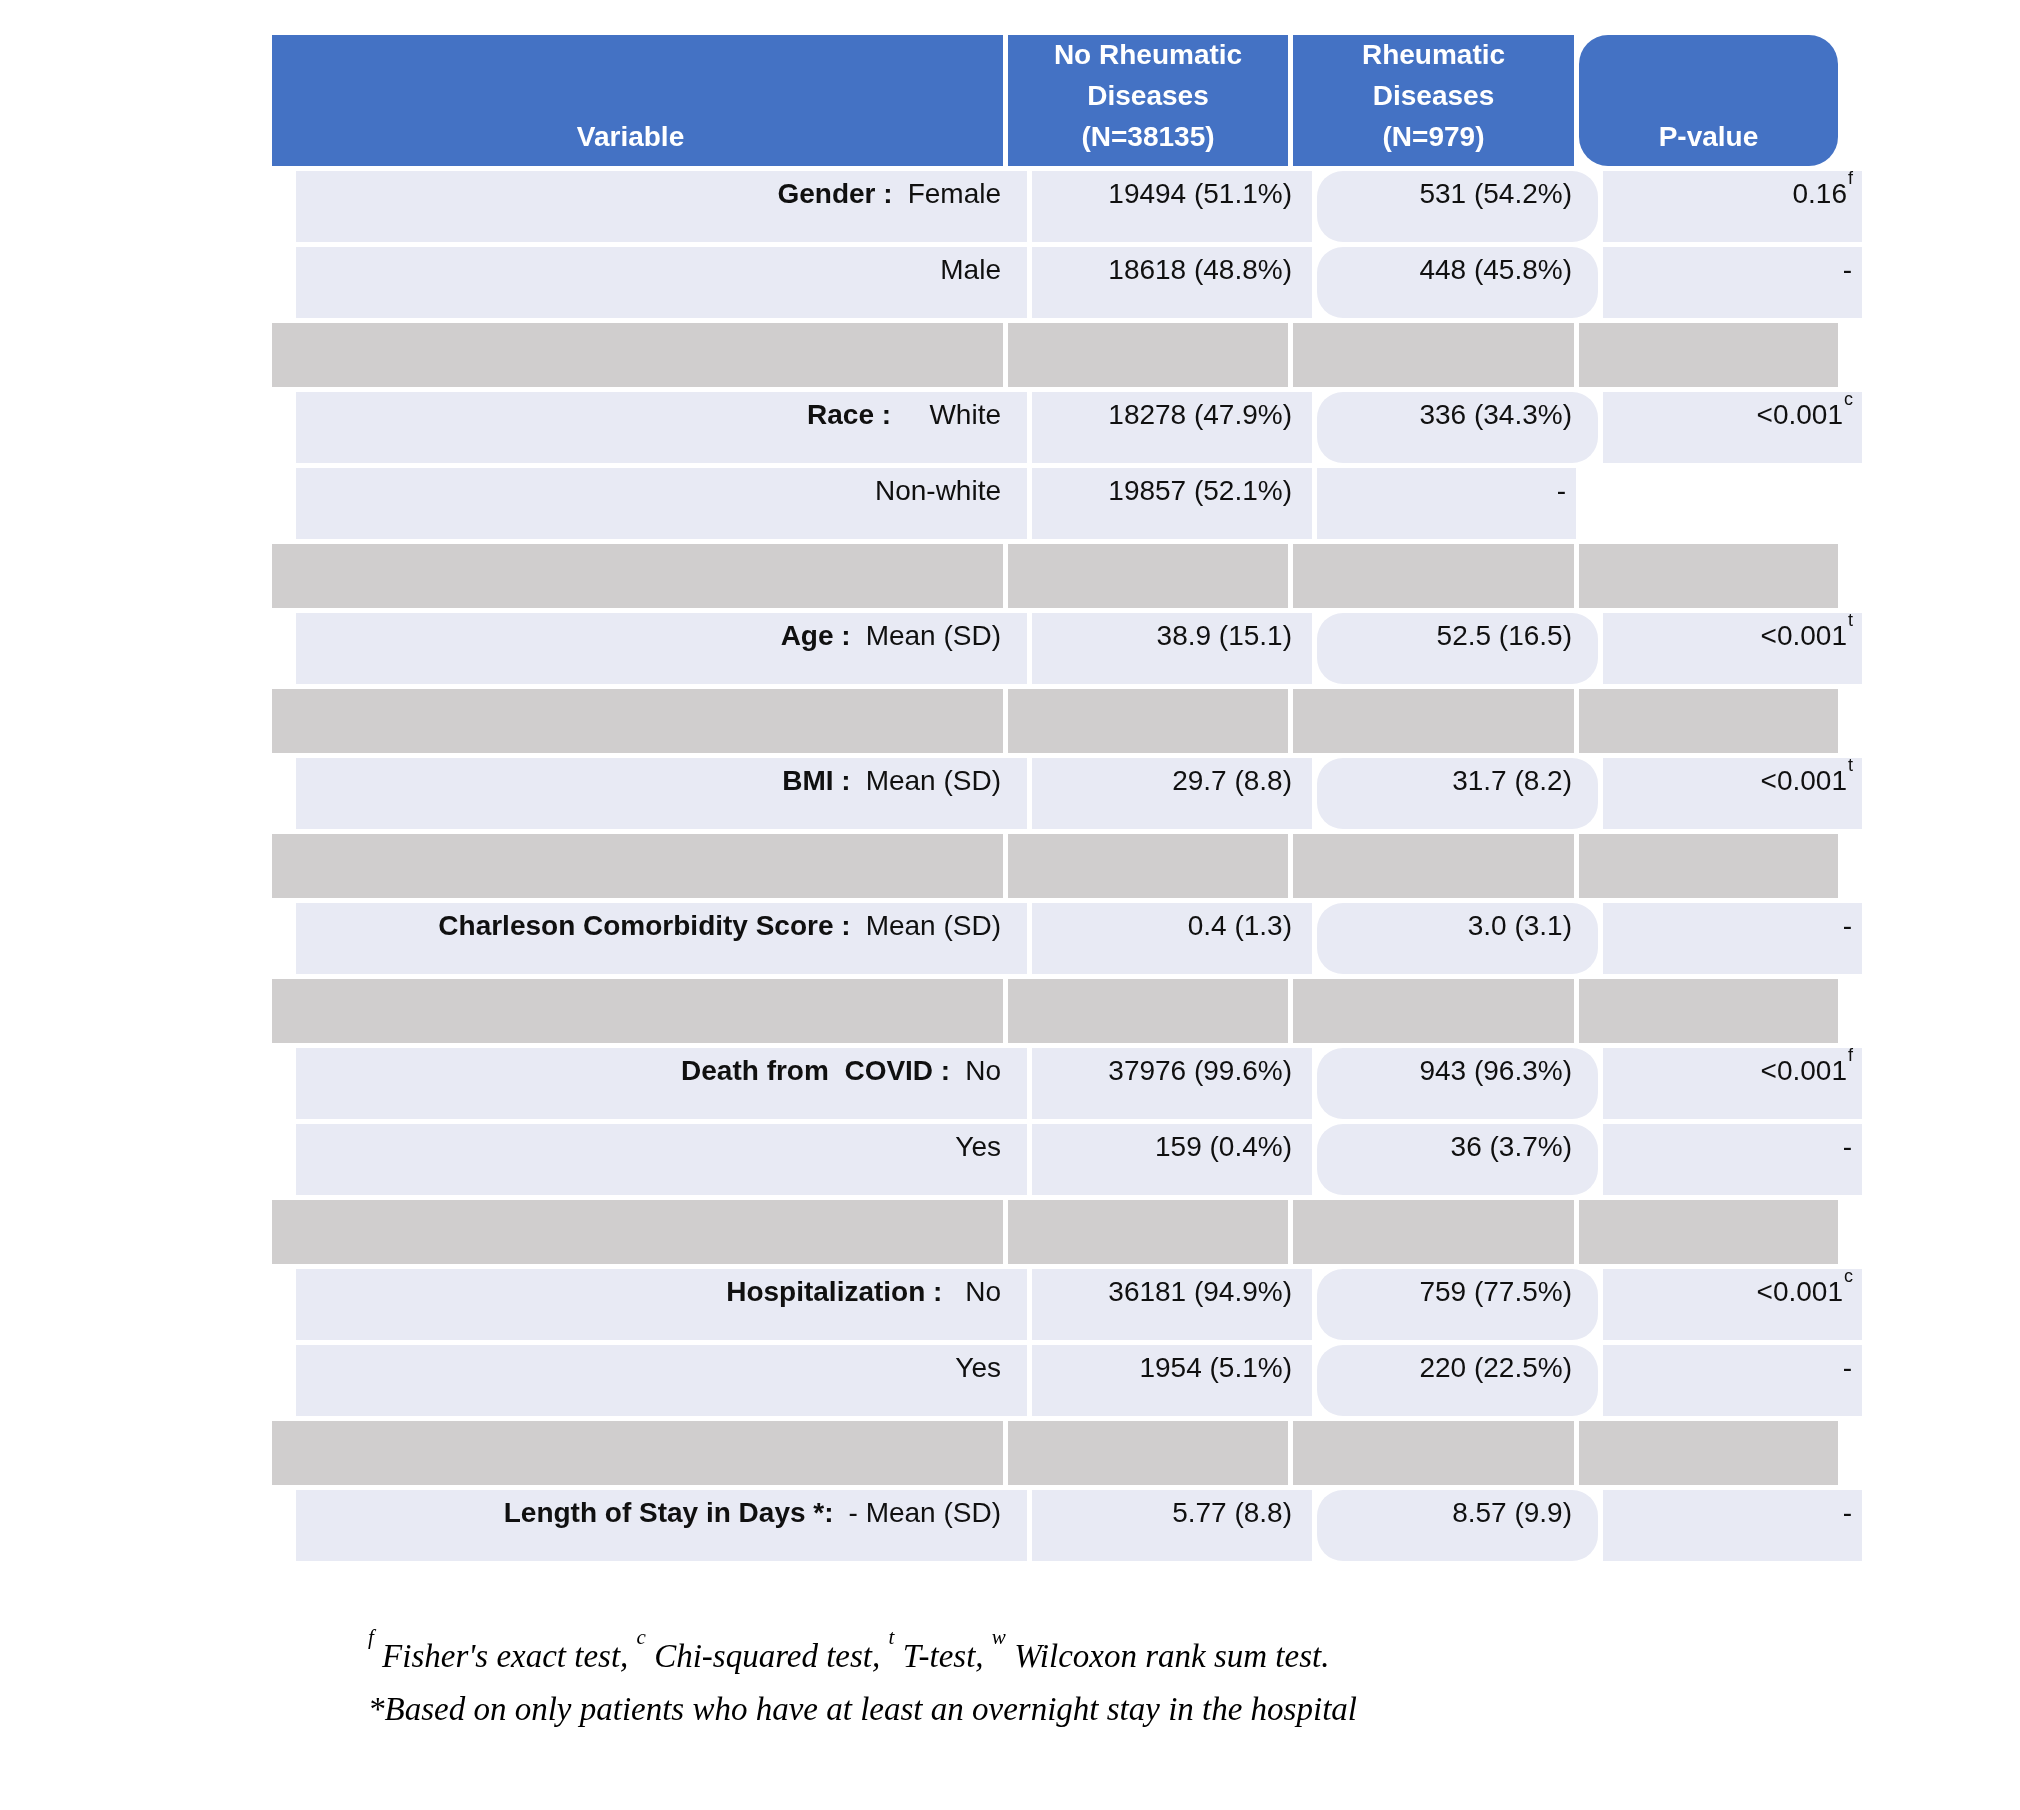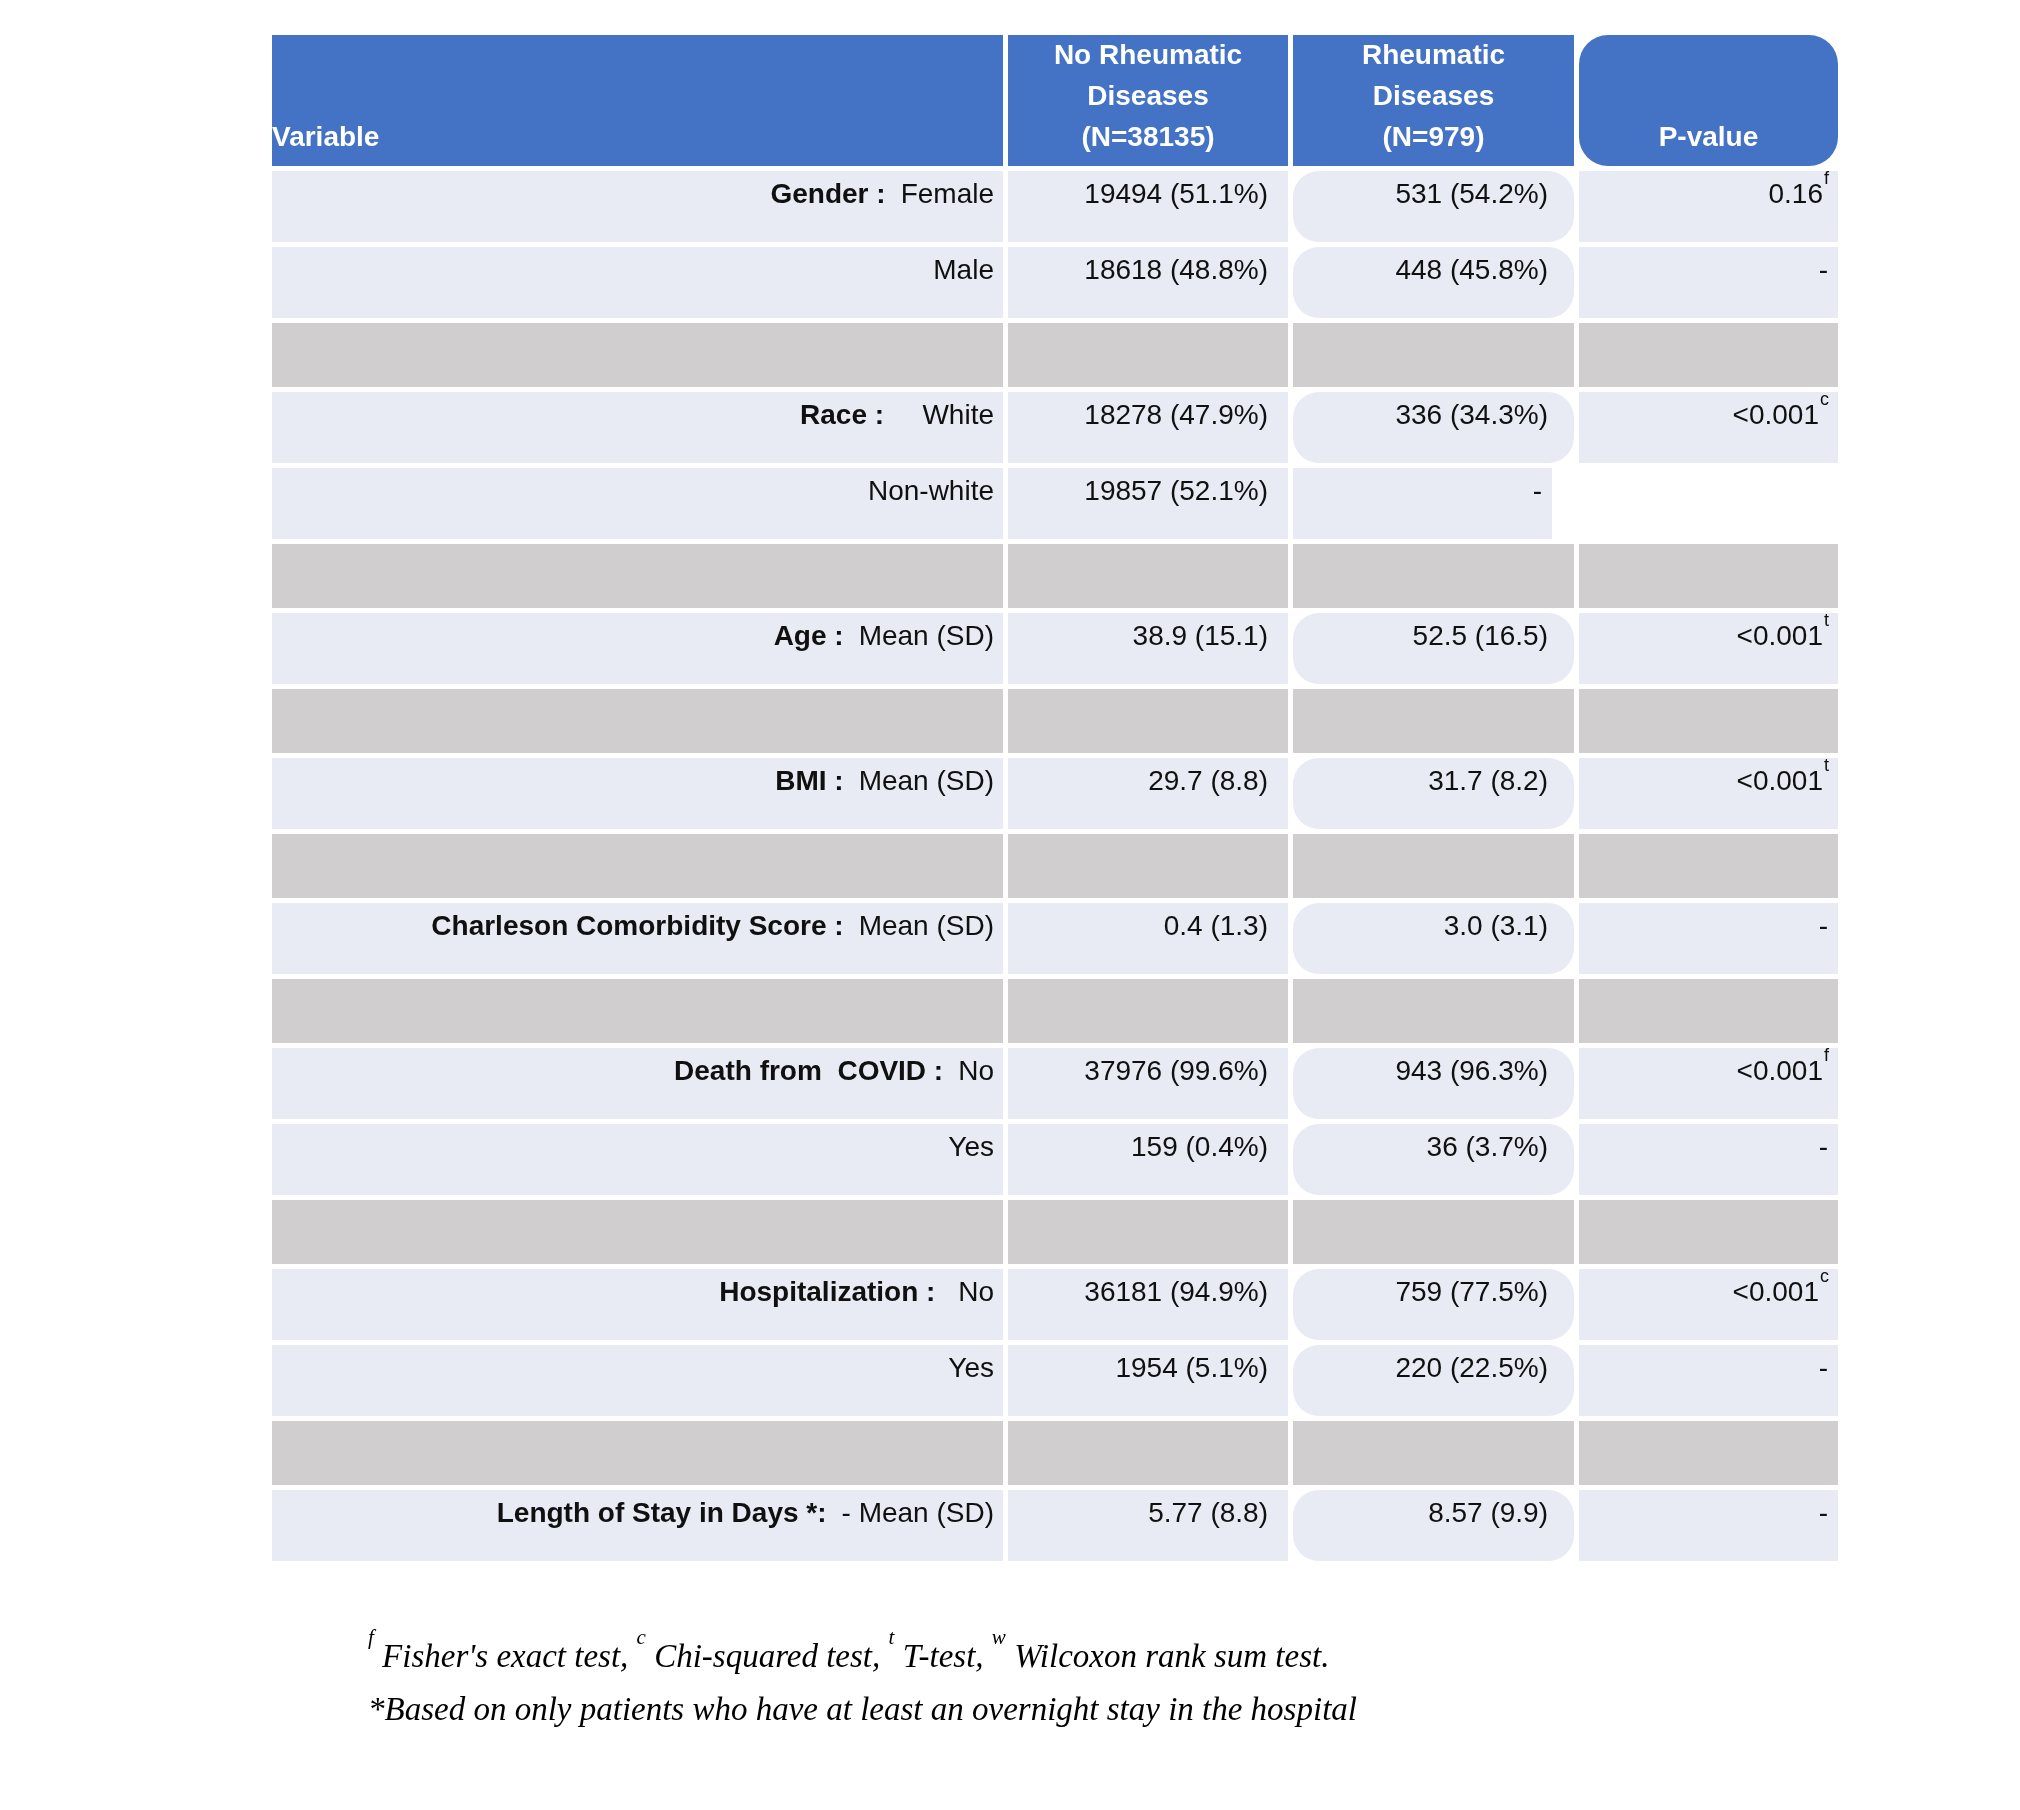--- a/index.html
+++ b/index.html
@@ -16,32 +16,32 @@
   .c2 { width:280px; }
   .c3 { width:281px; }
   .c4 { width:259px; }
 
   
   .header-row .cell {
     background:#4472C4; color:#ffffff; font-weight:bold; font-size:28px;
     height:131px; display:flex; flex-direction:column; justify-content:flex-end;
     padding-bottom:9px;
   }
-  .header-row .c1 { text-align:left; padding-right:14px; }
+  .header-row .c1 { text-align:center; padding-right:14px; }
   .header-row .c2, .header-row .c3 { text-align:center; }
   .header-row .c4 { text-align:center;border-radius:29px; }
   .hline { line-height:41px; }
 
   
   .row.data .cell {
     background:#E8EAF4; height:71px; padding-top:6px;
     font-size:28px; line-height:34px; text-align:right;
   }
   .row.spacer .cell { background:#D0CECE; height:64px; }
-  .row.data .c1 { padding-right:9px; }
+  .row.data .c1 { padding-right:26px;margin-left:24px; }
   .row.data .c2 { padding-right:20px; }
   .row.data .c3 { padding-right:26px;border-radius:26px; }
   .row.data .c4 { padding-right:9px; }
   .lbl-b { font-weight:bold; }
   .lbl-r { margin-left:15px; }
   .lbl-r.nolead { margin-left:0; }
   sup.psup { font-size:18px; line-height:0; position:relative; top:-9px; margin-left:1px; }
 
   
   .footnotes {

